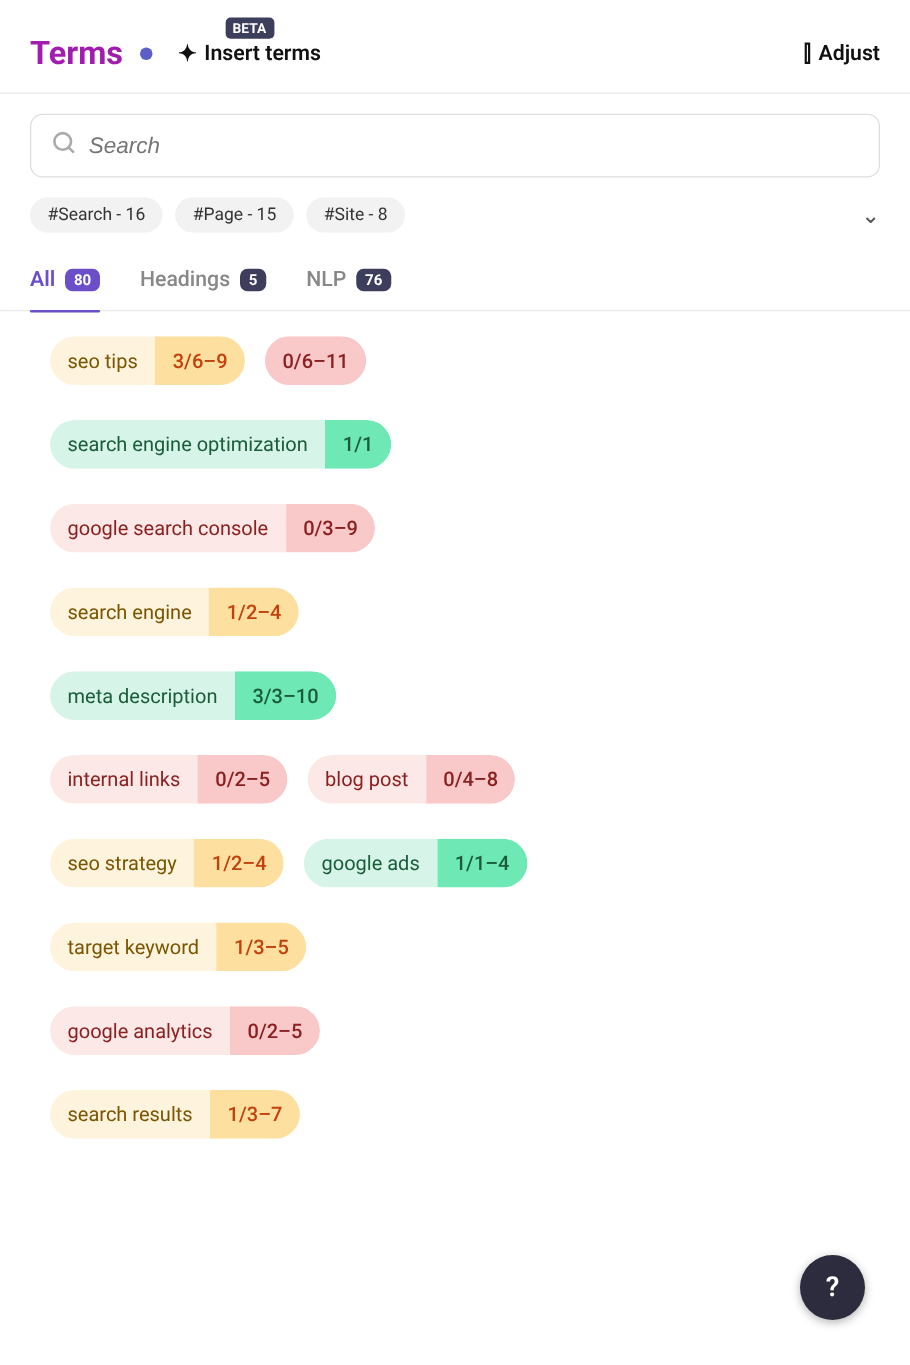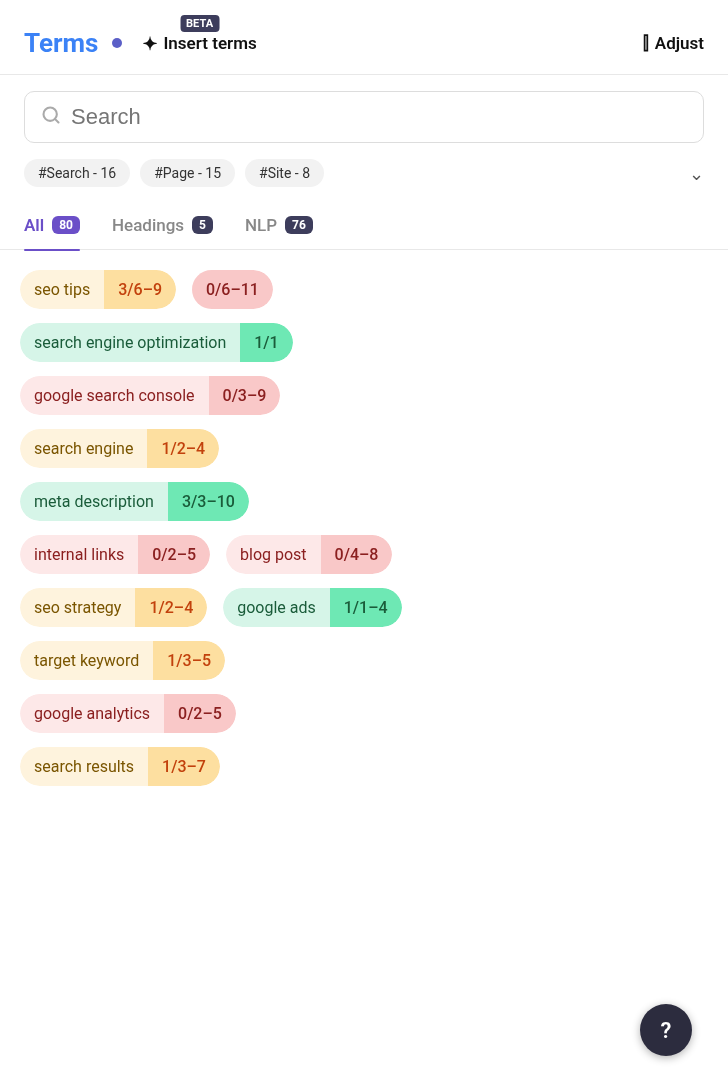--- a/index.html
+++ b/index.html
@@ -16,21 +16,21 @@
       display: flex;
       align-items: center;
       padding: 28px 24px 16px 24px;
       gap: 12px;
       border-bottom: 1px solid #e8e8e8;
     }
 
     .header-title {
       font-size: 26px;
       font-weight: 700;
-      color: #3b82f6;
+      color: #a21caf;
     }
 
     .header-dot {
       width: 10px;
       height: 10px;
       background: #5b5fc7;
       border-radius: 50%;
       margin-left: 2px;
     }
 
@@ -89,24 +89,25 @@
     }
 
     .search-icon-svg {
       color: #999;
       font-size: 18px;
     }
 
     .search-input {
       border: none;
       outline: none;
-      font-size: 22px;
+      font-size: 18px;
       color: #8b5cf6;
       width: 100%;
       background: transparent;
+      font-style: italic;
     }
 
     .filter-chips {
       display: flex;
       align-items: center;
       gap: 10px;
       padding: 0 24px 16px 24px;
       flex-wrap: nowrap;
     }
 
@@ -176,24 +177,24 @@
     .tab-badge-dark {
       background: #3d3d5c;
       color: #fff;
       font-size: 12px;
       font-weight: 700;
       padding: 2px 7px;
       border-radius: 6px;
     }
 
     .terms-list {
-      padding: 20px 20px;
+      padding: 20px 40px;
       display: flex;
       flex-direction: column;
-      gap: 14px;
+      gap: 28px;
     }
 
     .terms-row {
       display: flex;
       align-items: center;
       gap: 16px;
       flex-wrap: wrap;
     }
 
     .term-pill {

